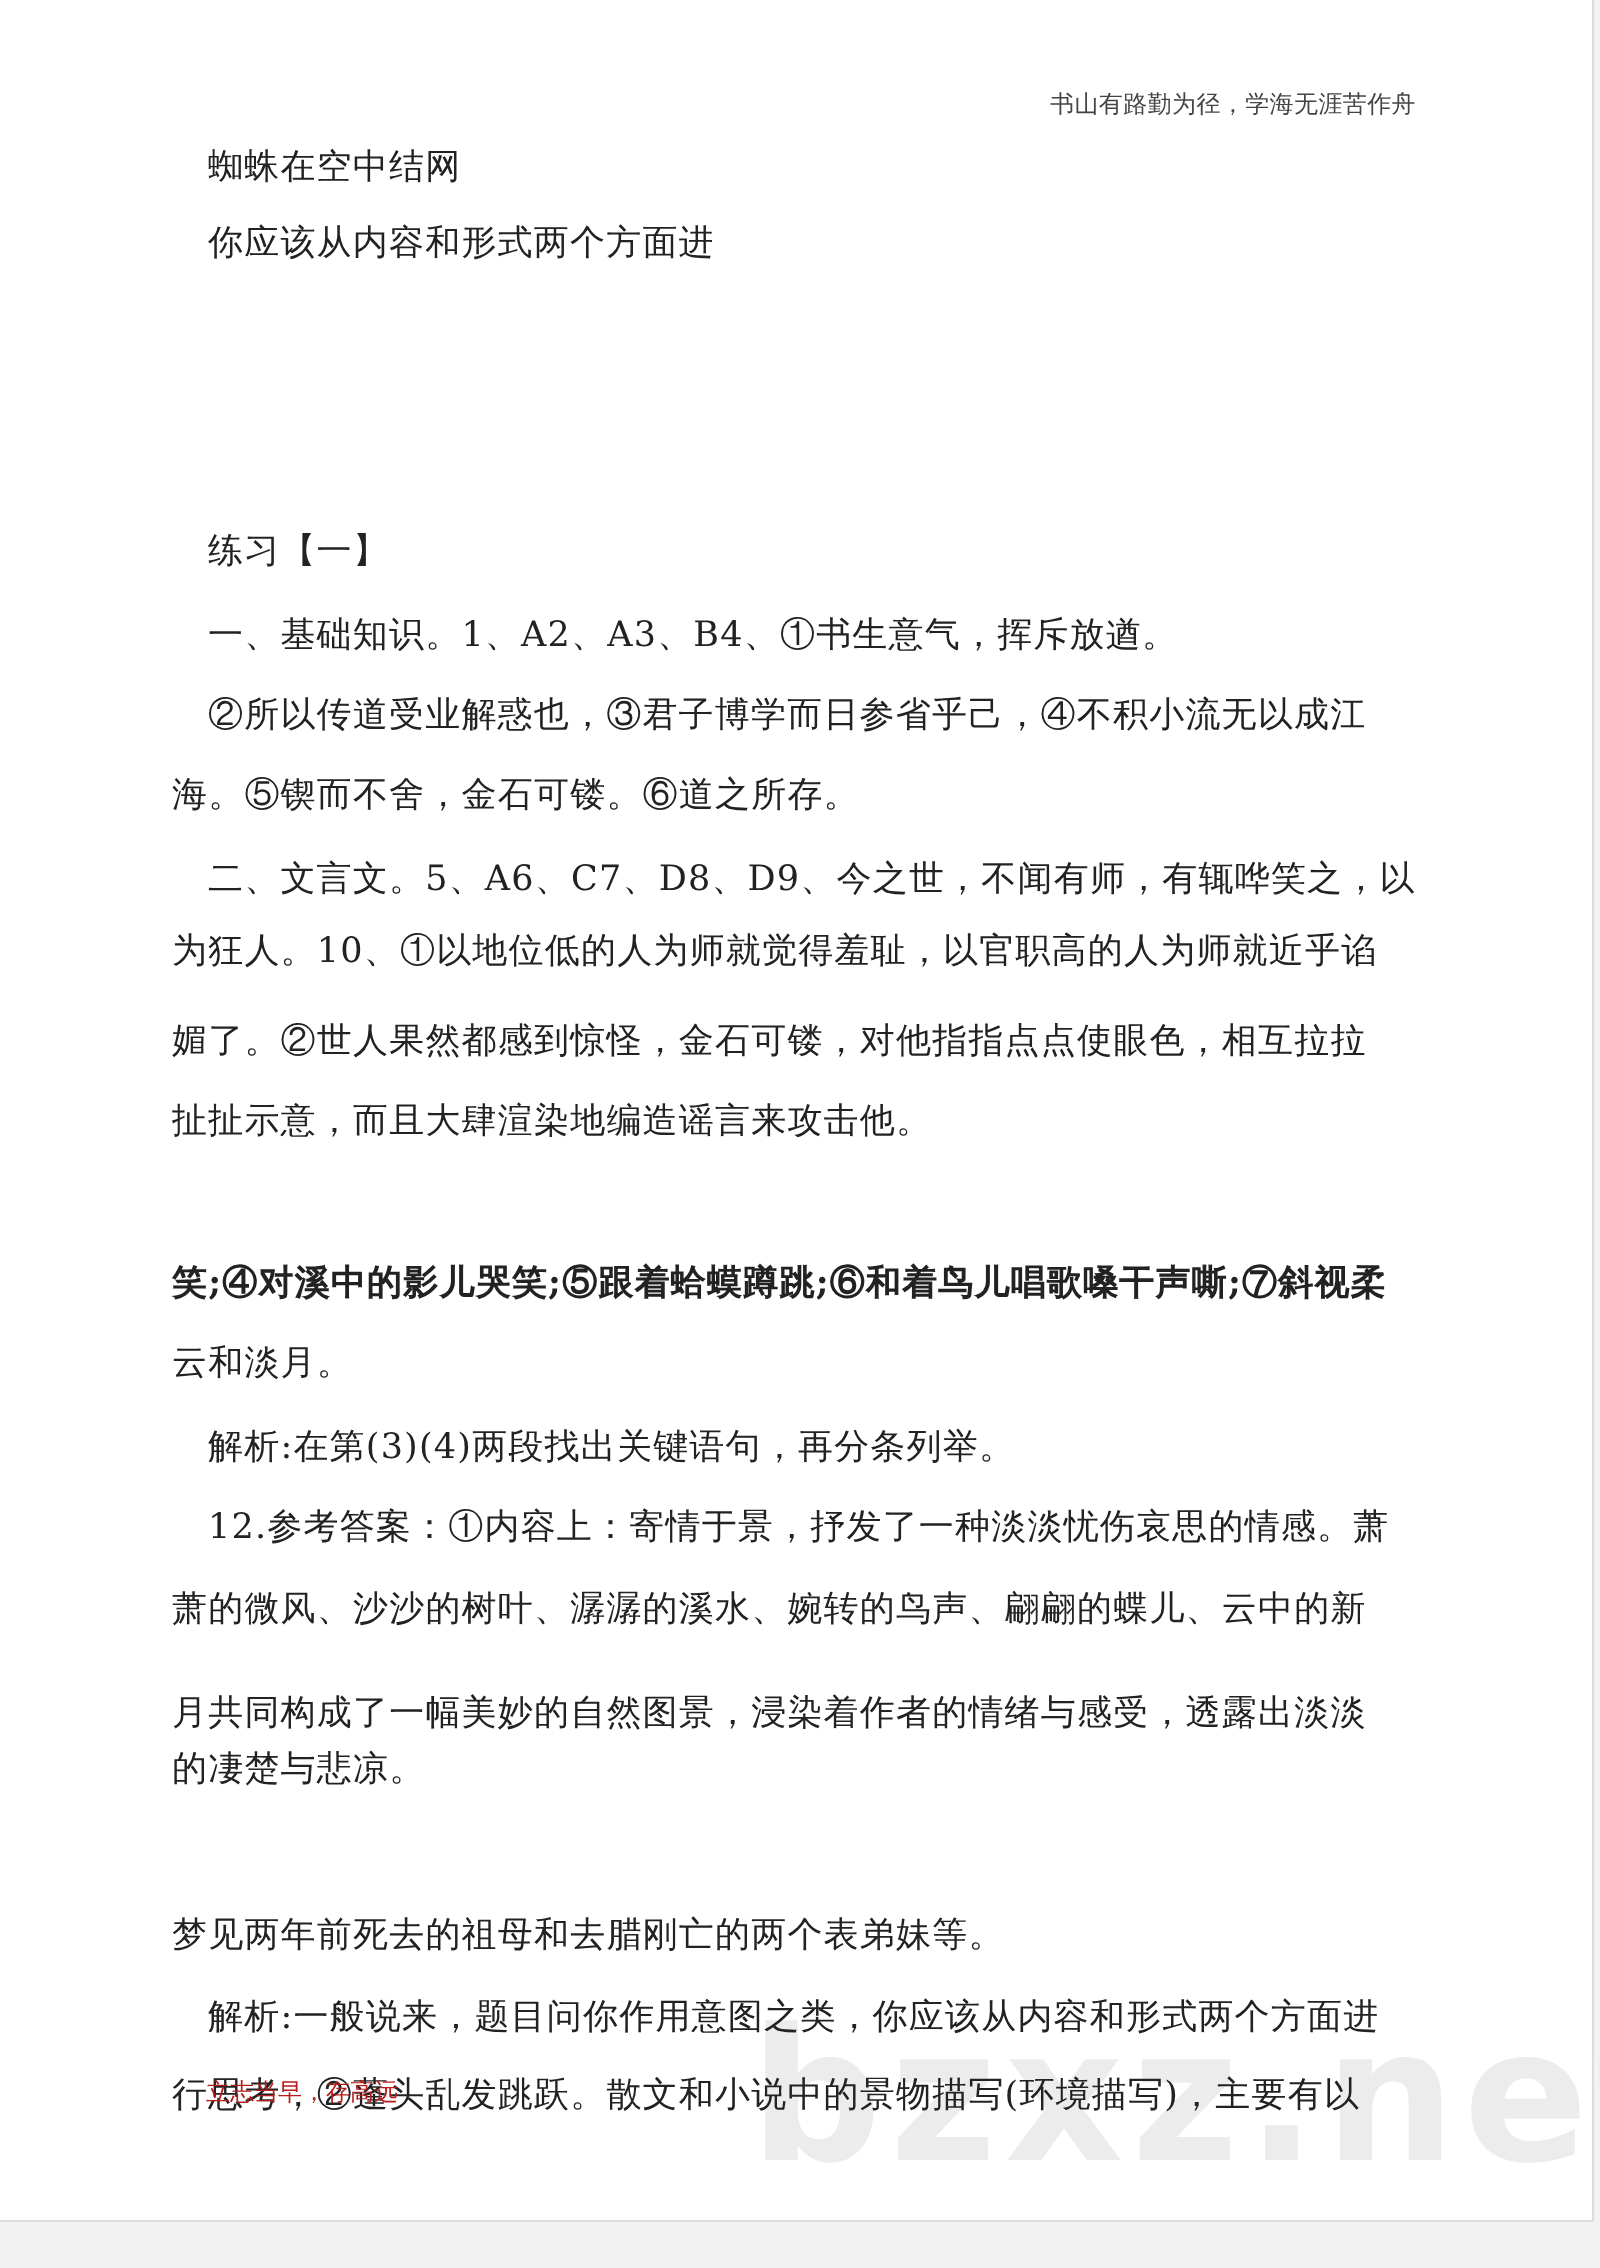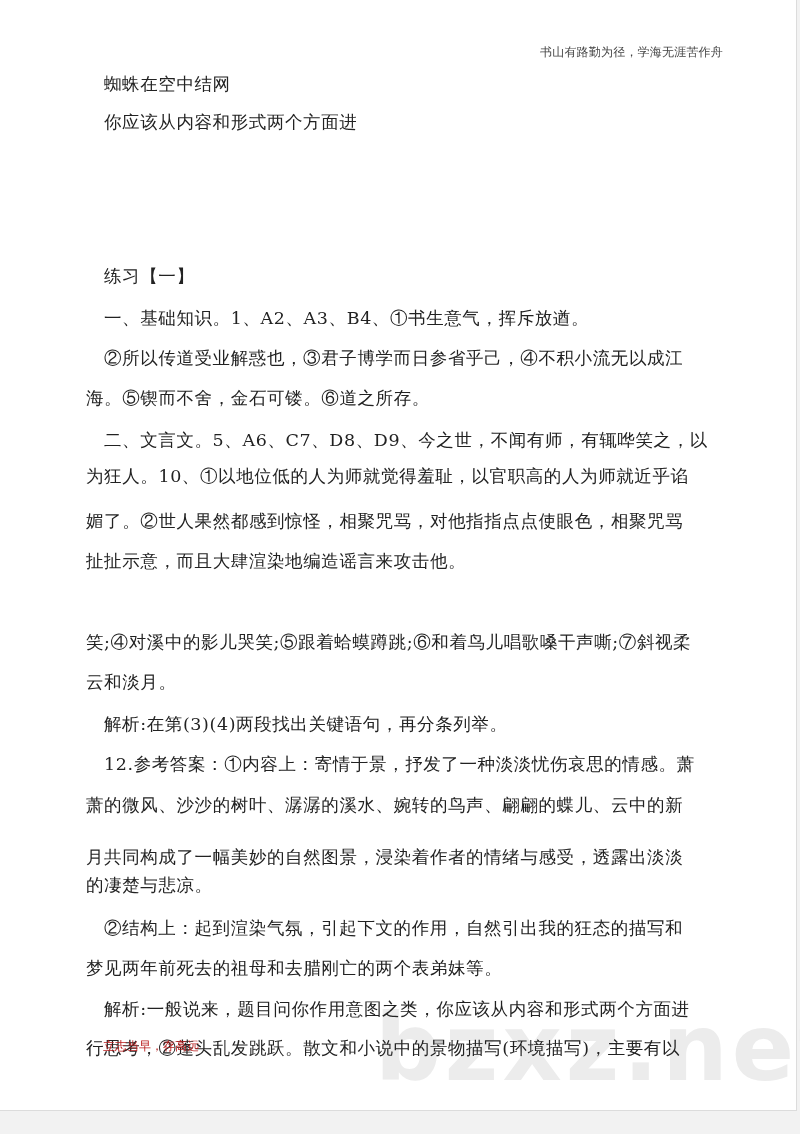--- a/index.html
+++ b/index.html
@@ -7,21 +7,21 @@
       width: 800px; height: 1134px; background: #f2f2f2;
       font-family: "DejaVu Serif", "Liberation Serif", serif;
       color: #1e1e1e; position: relative; overflow: hidden;
     }
     .page {
       position: absolute; left: 0; top: 0; width: 796px; height: 1110px;
       background: #ffffff; border-right: 1px solid #dcdcdc; border-bottom: 1px solid #dcdcdc;
     }
     .header-motto {
       position: absolute; top: 44px; left: 525px; font-size: 12px; color: #444;
-      white-space: nowrap; letter-spacing: 0.2px; margin-left: 15px;
+      white-space: nowrap; letter-spacing: 0.2px;
     }
     .footer-motto {
       position: absolute; top: 1038px; left: 103px; font-size: 12px; color: #b91c1c;
       white-space: nowrap;
     }
     .line {
       position: absolute; left: 86px; font-size: 17.5px; white-space: nowrap;
       line-height: 24px; letter-spacing: 0.6px; color: #222;
     }
     .line.indent { left: 104px; }
@@ -39,28 +39,27 @@
   <div class="header-motto">书山有路勤为径，学海无涯苦作舟</div>
 
   <div class="line indent" style="top: 72px;">蜘蛛在空中结网</div>
   <div class="line indent" style="top: 110px;">你应该从内容和形式两个方面进</div>
   <div class="line indent" style="top: 264px;">练习【一】</div>
   <div class="line indent" style="top: 306px;">一、基础知识。1、A2、A3、B4、①书生意气，挥斥放遒。</div>
   <div class="line indent" style="top: 346px;">②所以传道受业解惑也，③君子博学而日参省乎己，④不积小流无以成江</div>
   <div class="line" style="top: 386px;">海。⑤锲而不舍，金石可镂。⑥道之所存。</div>
   <div class="line indent" style="top: 428px;">二、文言文。5、A6、C7、D8、D9、今之世，不闻有师，有辄哗笑之，以</div>
   <div class="line" style="top: 448px; margin-top: 16px;">为狂人。10、①以地位低的人为师就觉得羞耻，以官职高的人为师就近乎谄</div>
-  <div class="line" style="top: 509px;">媚了。②世人果然都感到惊怪，相聚咒骂，对他指指点点使眼色，相聚咒骂</div>
+  <div class="line" style="top: 509px;">媚了。②世人果然都感到惊怪，金石可镂，对他指指点点使眼色，相互拉拉</div>
   <div class="line" style="top: 549px;">扯扯示意，而且大肆渲染地编造谣言来攻击他。</div>
-  <div class="line" style="top: 630px;">笑;④对溪中的影儿哭笑;⑤跟着蛤蟆蹲跳;⑥和着鸟儿唱歌嗓干声嘶;⑦斜视柔</div>
+  <div class="line" style="top: 630px; font-weight: bold;">笑;④对溪中的影儿哭笑;⑤跟着蛤蟆蹲跳;⑥和着鸟儿唱歌嗓干声嘶;⑦斜视柔</div>
   <div class="line" style="top: 670px;">云和淡月。</div>
   <div class="line indent" style="top: 712px;">解析:在第(3)(4)两段找出关键语句，再分条列举。</div>
   <div class="line indent" style="top: 752px;">12.参考答案：①内容上：寄情于景，抒发了一种淡淡忧伤哀思的情感。萧</div>
   <div class="line" style="top: 793px;">萧的微风、沙沙的树叶、潺潺的溪水、婉转的鸟声、翩翩的蝶儿、云中的新</div>
   <div class="line" style="top: 833px; margin-top: 12px;">月共同构成了一幅美妙的自然图景，浸染着作者的情绪与感受，透露出淡淡</div>
   <div class="line" style="top: 873px;">的凄楚与悲凉。</div>
-  <div class="line indent" style="top: 916px;">②结构上：起到渲染气氛，引起下文的作用，自然引出我的狂态的描写和</div>
   <div class="line" style="top: 956px;">梦见两年前死去的祖母和去腊刚亡的两个表弟妹等。</div>
   <div class="line indent" style="top: 997px;">解析:一般说来，题目问你作用意图之类，你应该从内容和形式两个方面进</div>
   <div class="line" style="top: 1036px;">行思考，②蓬头乱发跳跃。散文和小说中的景物描写(环境描写)，主要有以</div>
 
   <div class="footer-motto">立志当早，存高远</div>
 </div>
 
 </body></html>

